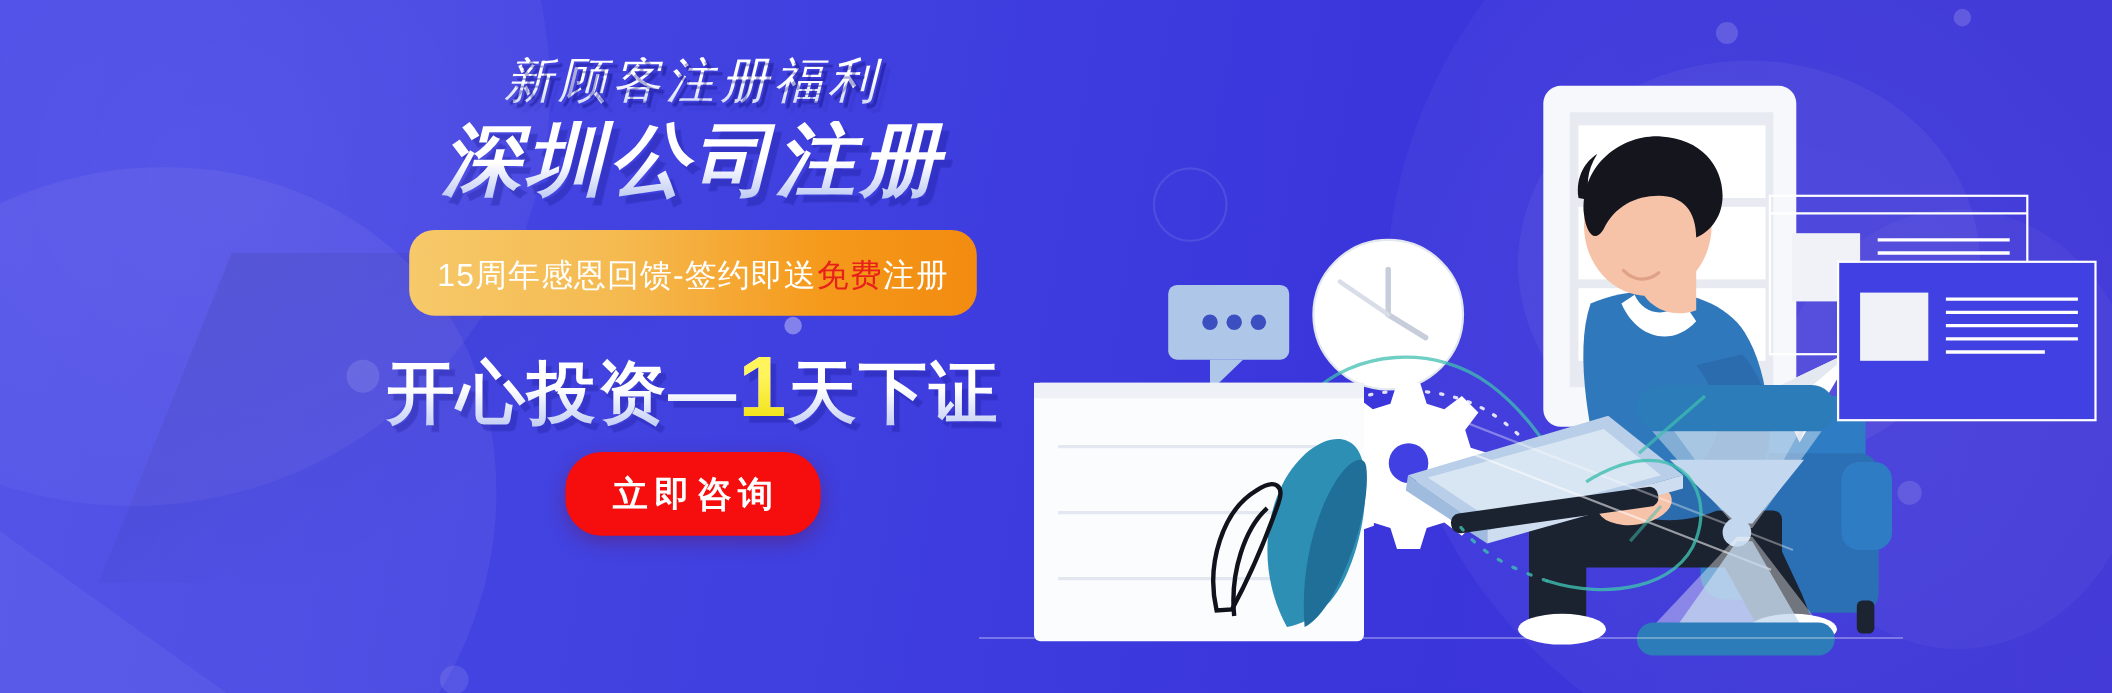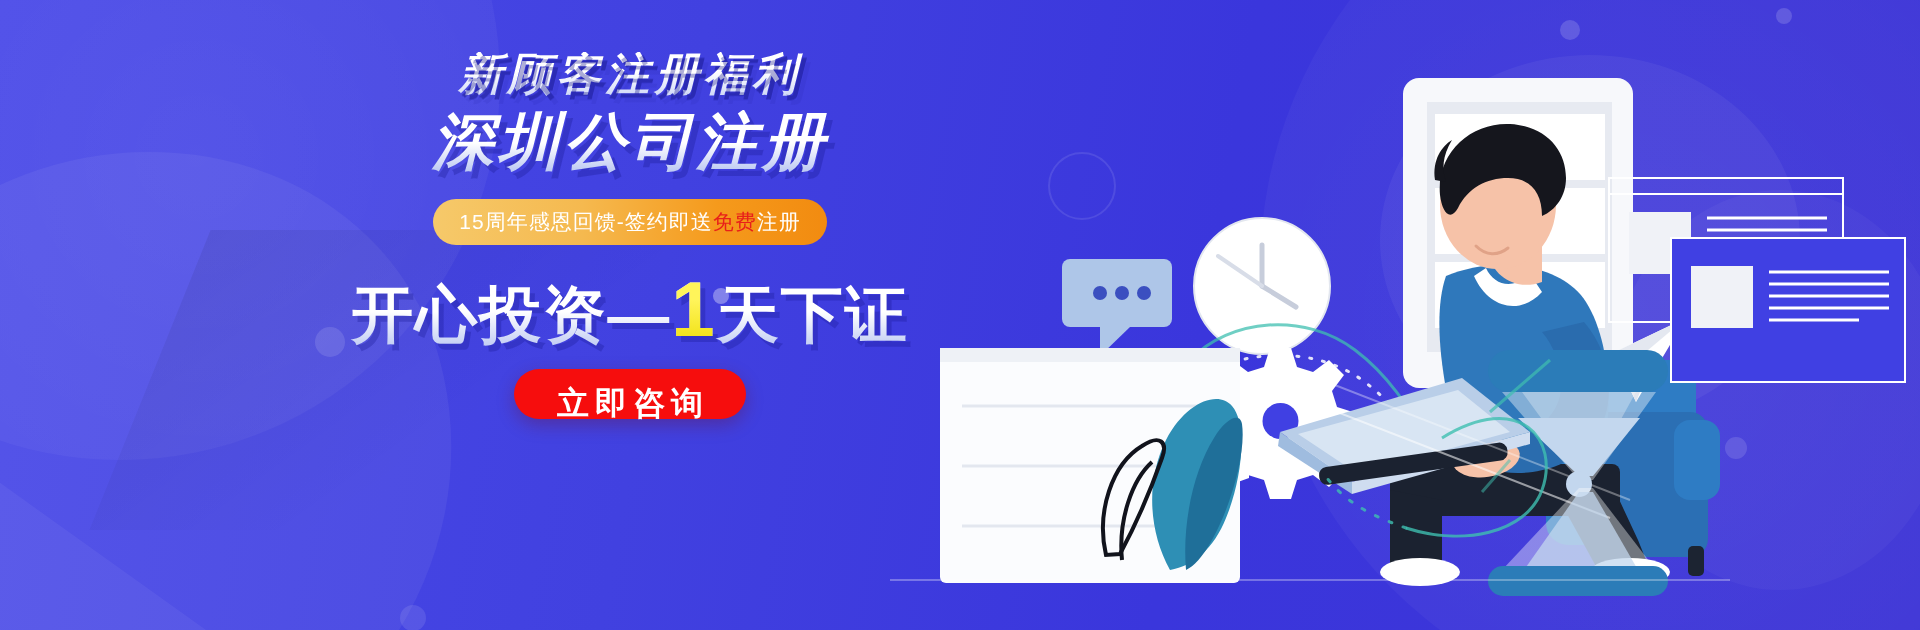--- a/index.html
+++ b/index.html
@@ -63,58 +63,58 @@
   .copy {
     position: absolute;
     left: 300px; top: 52px;
     width: 660px;
     text-align: center;
     z-index: 6;
   }
 
   .eyebrow {
     font-size: 44px;
-    font-weight: 700;
+    font-weight: 400;
     letter-spacing: 5px;
     font-style: italic;
     color: #ffffff;
     line-height: 1;
     text-shadow: 4px 4px 0 rgba(22,22,140,0.35);
     background: linear-gradient(180deg, #ffffff 45%, #cfd8f7 100%);
     -webkit-background-clip: text;
     background-clip: text;
     -webkit-text-fill-color: transparent;
     filter: drop-shadow(4px 5px 0 rgba(26,26,150,0.30));
   }
 
   .headline {
     margin-top: 14px;
-    font-size: 62px;
+    font-size: 72px;
     font-weight: 800;
     font-style: italic;
     letter-spacing: 4px;
     line-height: 1.02;
     background: linear-gradient(180deg, #ffffff 52%, #b9c6f2 100%);
     -webkit-background-clip: text;
     background-clip: text;
     -webkit-text-fill-color: transparent;
     filter: drop-shadow(6px 7px 0 rgba(24,24,145,0.32));
   }
 
   .pill {
     margin: 26px auto 0;
     display: inline-flex;
-    align-items: center;
+    align-items: flex-end;
     justify-content: center;
     height: 46px;
-    padding: 0 26px;
+    padding: 16px 26px;
     border-radius: 23px;
     background: linear-gradient(90deg, #f6c96a 0%, #f5b94f 38%, #f59a1c 72%, #f28b10 100%);
     color: #ffffff;
-    font-size: 21px;
+    font-size: 29px;
     font-weight: 500;
     letter-spacing: 1px;
     white-space: nowrap;
   }
   .pill .hot { color: #e8201a; font-weight: 400; }
 
   .headline2 {
     margin-top: 24px;
     font-size: 62px;
     font-weight: 800;
@@ -131,21 +131,21 @@
     background: linear-gradient(180deg, #fff45a 40%, #eddc00 100%);
     -webkit-background-clip: text;
     background-clip: text;
     -webkit-text-fill-color: transparent;
   }
 
   .cta {
     margin: 18px auto 0;
     display: block;
     width: 232px;
-    height: 50px;
+    height: 76px;
     line-height: 66px;
     border-radius: 33px;
     border: none;
     background: #f60d0d;
     color: #ffffff;
     font-family: inherit;
     font-size: 32px;
     font-weight: 700;
     letter-spacing: 6px;
     text-indent: 6px;

